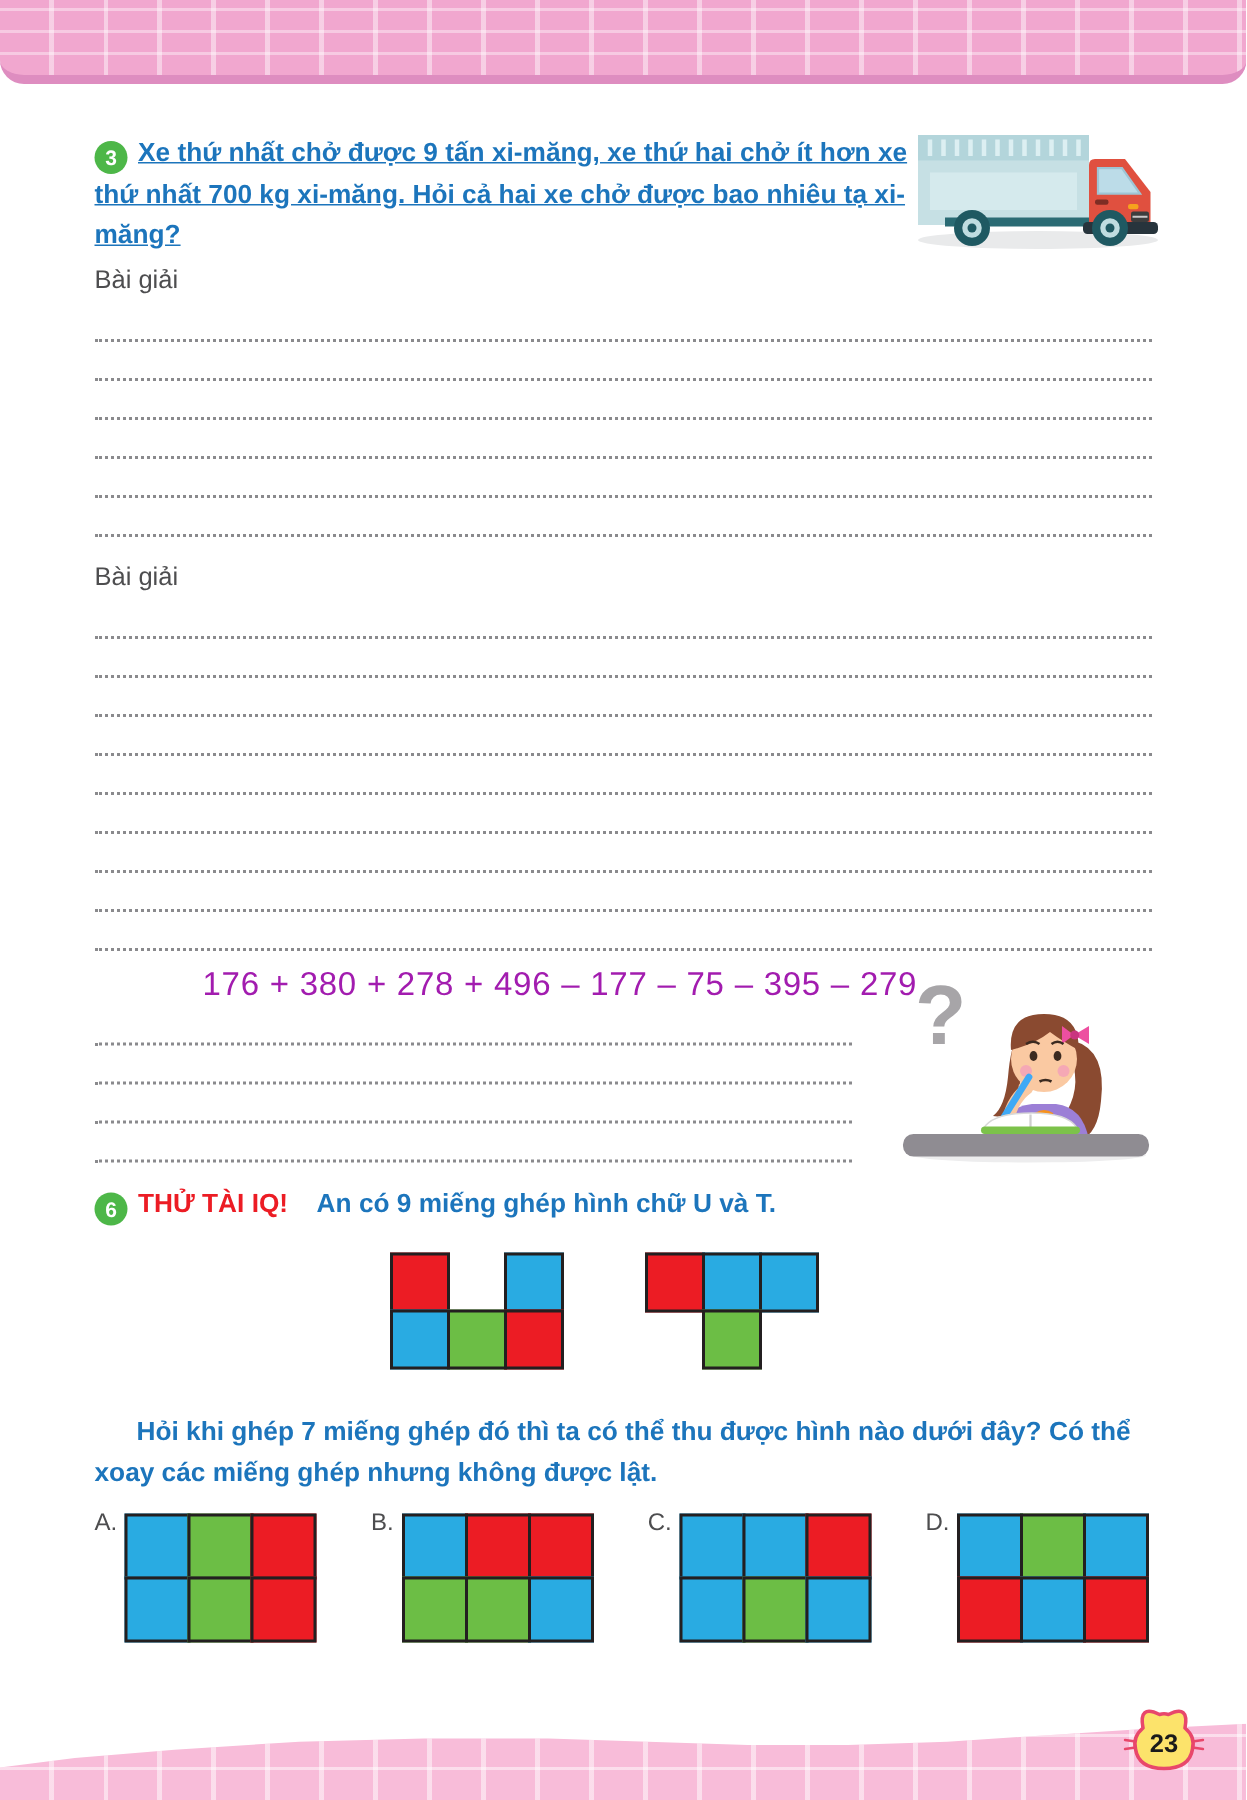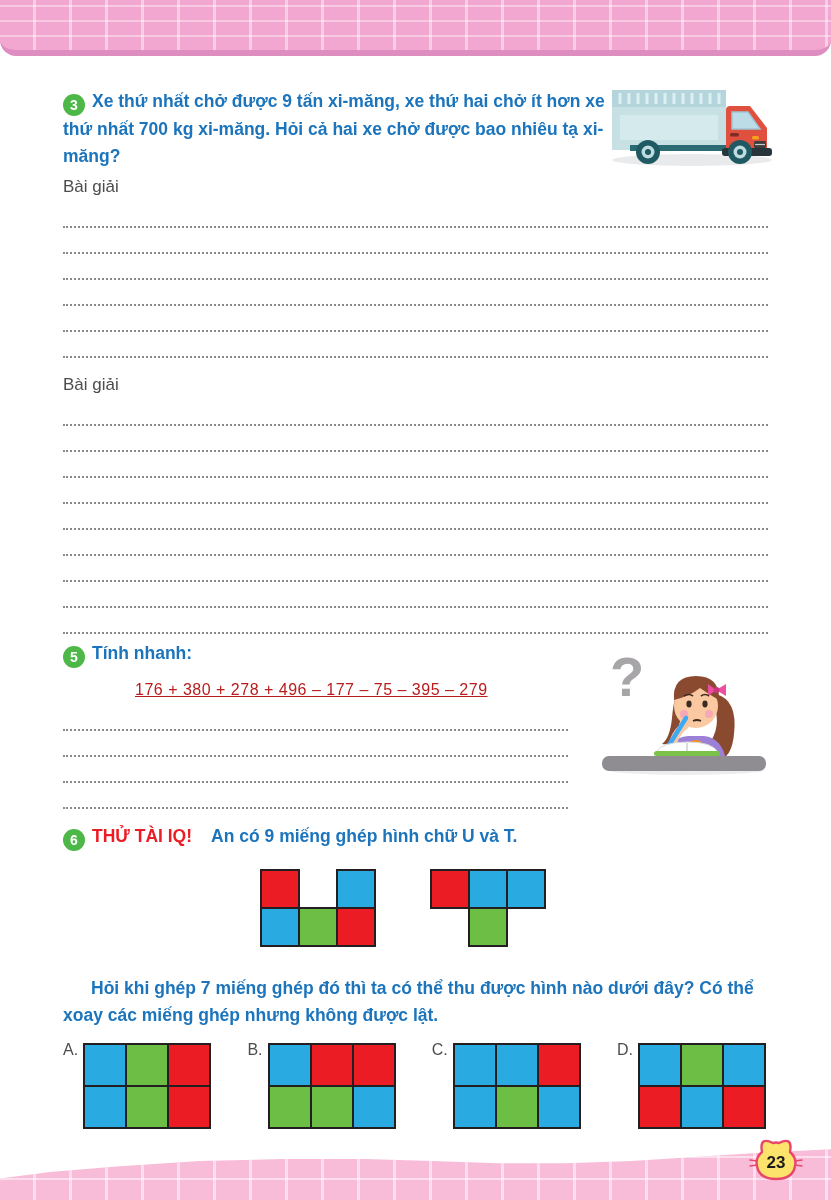--- a/index.html
+++ b/index.html
@@ -29,25 +29,25 @@
   .badge{display:inline-block;width:22px;height:22px;border-radius:50%;background:#4DB748;
          color:#fff;font-size:14px;font-weight:bold;text-align:center;line-height:22px;
          margin-right:7px;vertical-align:-3px;}
   .red-title{color:#EC1C24;margin-right:19px;}
   .bai-giai{text-align:left;font-weight:normal;color:#4D4D4F;font-size:17px;
             margin:4px 0 0 0;line-height:26px;}
   .dotline{height:24px;border-bottom:2px dotted #8A8A8D;}
   .lines{margin-top:2px;}
 
   .sec-p3{margin-top:88px;}
-  .sec-p3 .prob{width:552px;}
+  .sec-p3 .prob{width:552px;text-decoration:underline;}
   .sec-p4{margin-top:14px;}
   .sec-p5{margin-top:6px;}
-  .expression{margin:9px 0 0 72px;font-size:16px;color:#b91c1c;letter-spacing:.5px;
-              line-height:26px;text-decoration:underline;}
+  .expression{margin:9px 0 0 72px;font-size:22px;color:#a21caf;letter-spacing:.5px;
+              line-height:26px;}
   .sec-p5 .lines{width:505px;}
   .sec-p6{margin-top:14px;}
   .pieces-row{margin:18px 0 0 197px;display:flex;gap:52px;}
   .piece{position:relative;}
   .piece-u,.piece-t{width:118px;height:80px;}
   .question{margin:26px 0 0 0;text-indent:28px;font-size:17.5px;font-weight:bold;
             color:#1C75BC;line-height:27px;}
   .options-row{margin-top:14px;display:flex;justify-content:space-between;width:705px;}
   .option{display:flex;align-items:flex-start;}
   .opt-label{font-size:16px;color:#4D4D4F;margin:-2px 5px 0 0;font-weight:normal;}
@@ -154,21 +154,20 @@
           <div class="dotline"></div>
           <div class="dotline"></div>
           <div class="dotline"></div>
           <div class="dotline"></div>
           <div class="dotline"></div>
           <div class="dotline"></div>
         </div>
     </section>
 
     <section class="sec-p5">
-      <p class="prob"><span class="badge">5</span><span>Tính nhanh:</span></p>
       <p class="expression">176 + 380 + 278 + 496 – 177 – 75 – 395 – 279</p>
       <div class="lines">
           <div class="dotline"></div>
           <div class="dotline"></div>
           <div class="dotline"></div>
           <div class="dotline"></div>
         </div>
     </section>
 
     <section class="sec-p6">

